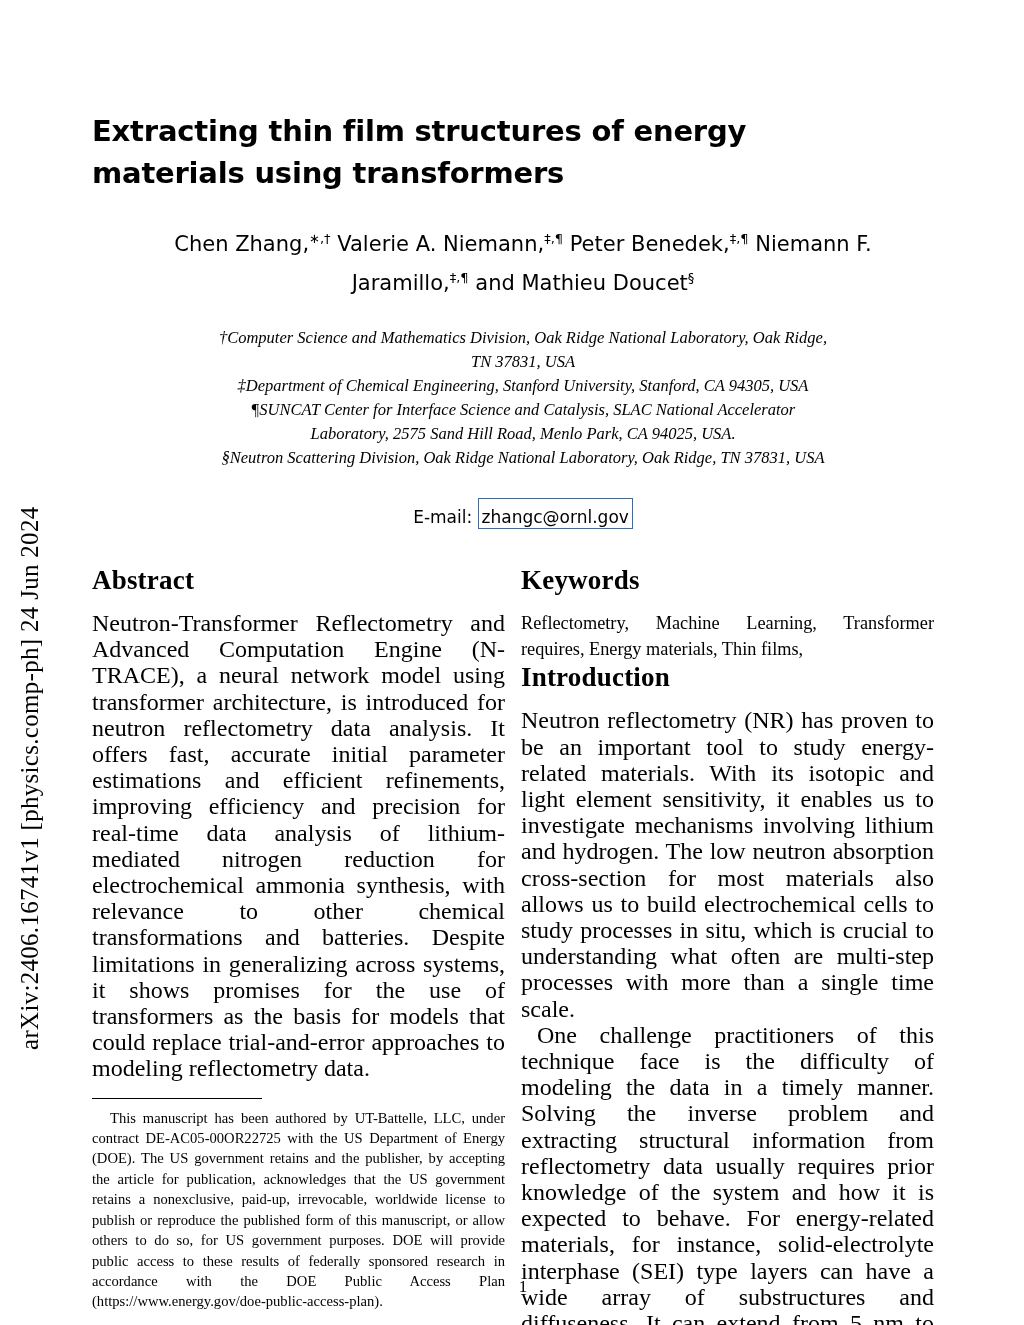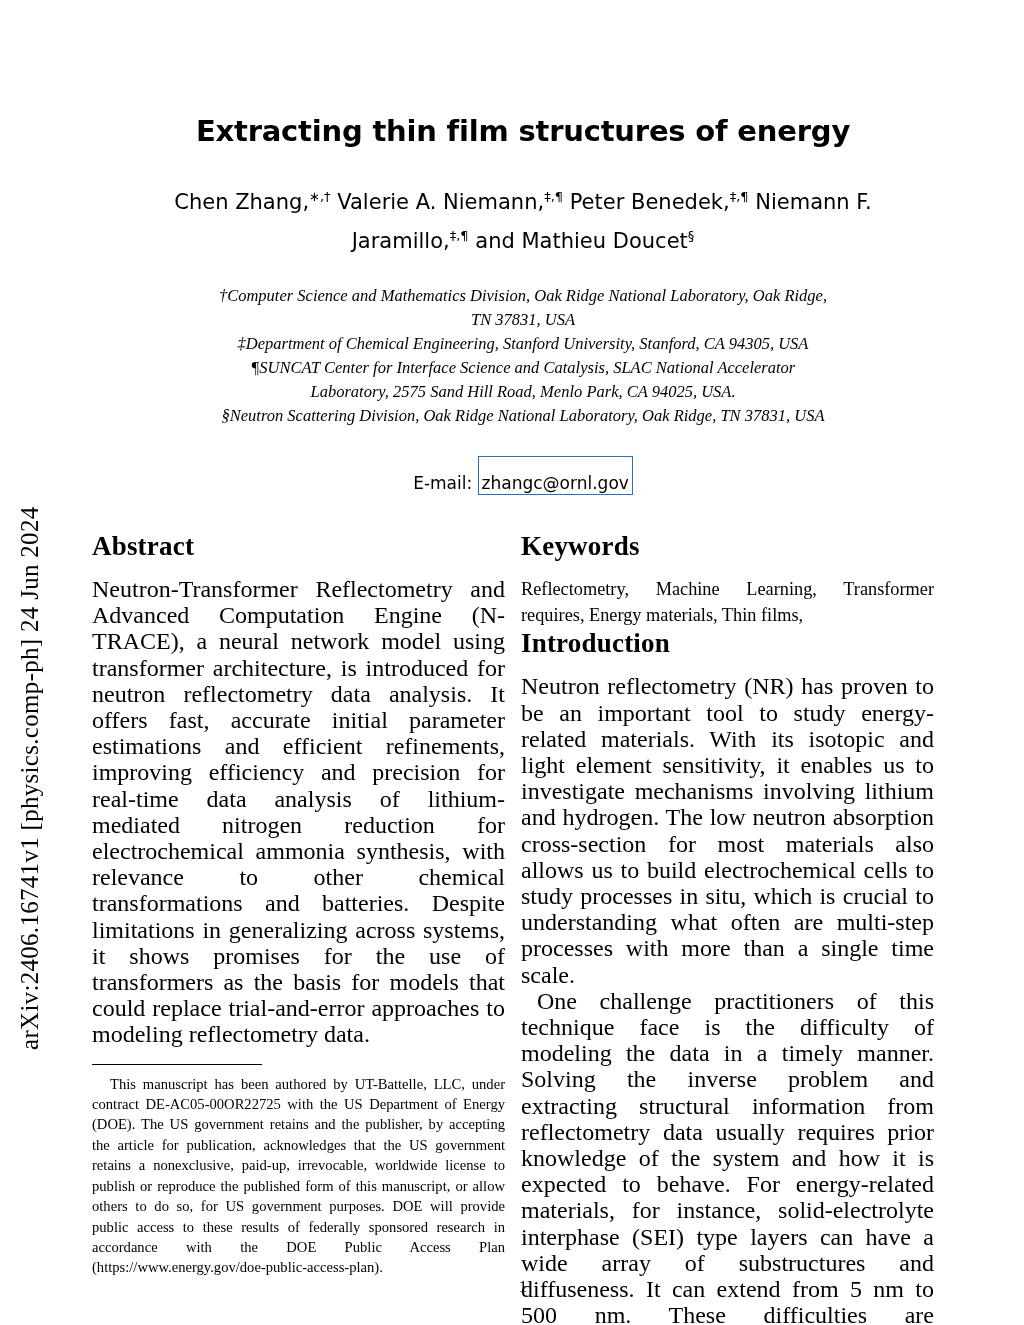--- a/index.html
+++ b/index.html
@@ -33,21 +33,21 @@
 
   .page {
     position: absolute;
     left: 92px;
     top: 0;
     width: 862px;
     height: 1325px;
   }
 
   .title {
-    text-align: center;
+    text-align: left;
     font-family: "DejaVu Sans", sans-serif;
     font-weight: bold;
     font-size: 29px;
     line-height: 42px;
     margin-top: 110px;
     letter-spacing: -0.2px;
   }
 
   .authors {
     text-align: center;
@@ -69,21 +69,21 @@
   .affiliations .line { display: block; }
 
   .email-line {
     text-align: center;
     font-family: "DejaVu Sans", sans-serif;
     font-size: 17px;
     margin-top: 28px;
   }
   .email-box {
     border: 1px solid #2a6ec4;
-    padding: 17px 3px 2px 3px;
+    padding: 9px 3px 2px 3px;
     display: inline-block;
     line-height: 18px;
   }
 
   .columns {
     display: flex;
     gap: 16px;
     margin-top: 36px;
   }
   .col {
@@ -142,20 +142,21 @@
 </style>
 </head>
 <body>
 
 <div class="arxiv-stamp">arXiv:2406.16741v1  [physics.comp-ph]  24 Jun 2024</div>
 
 <div class="page">
 
   <div class="title">
     <span>Extracting thin film structures of energy</span><br>
+    <span>materials using transformers</span>
   </div>
 
   <div class="authors">
     <span>Chen Zhang,</span><sup>∗,†</sup><span> Valerie A. Niemann,</span><sup>‡,¶</sup><span> Peter Benedek,</span><sup>‡,¶</sup><span> Niemann F.</span><br>
     <span>Jaramillo,</span><sup>‡,¶</sup><span> and Mathieu Doucet</span><sup>§</sup>
   </div>
 
   <div class="affiliations">
     <span class="line">†Computer Science and Mathematics Division, Oak Ridge National Laboratory, Oak Ridge,</span>
     <span class="line">TN 37831, USA</span>

